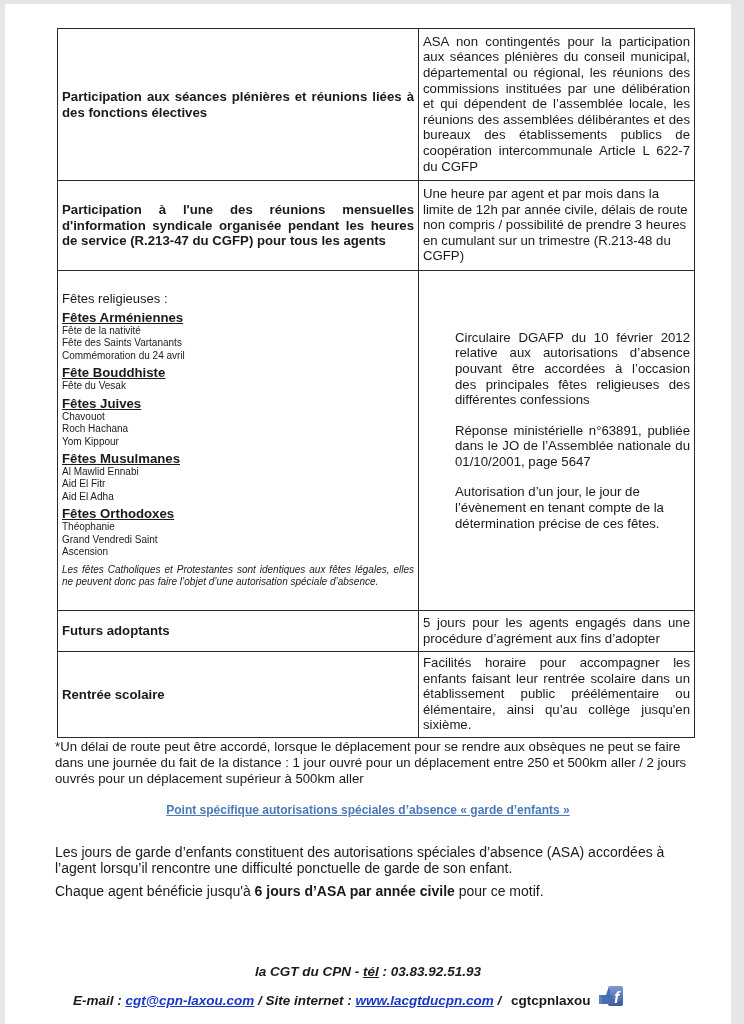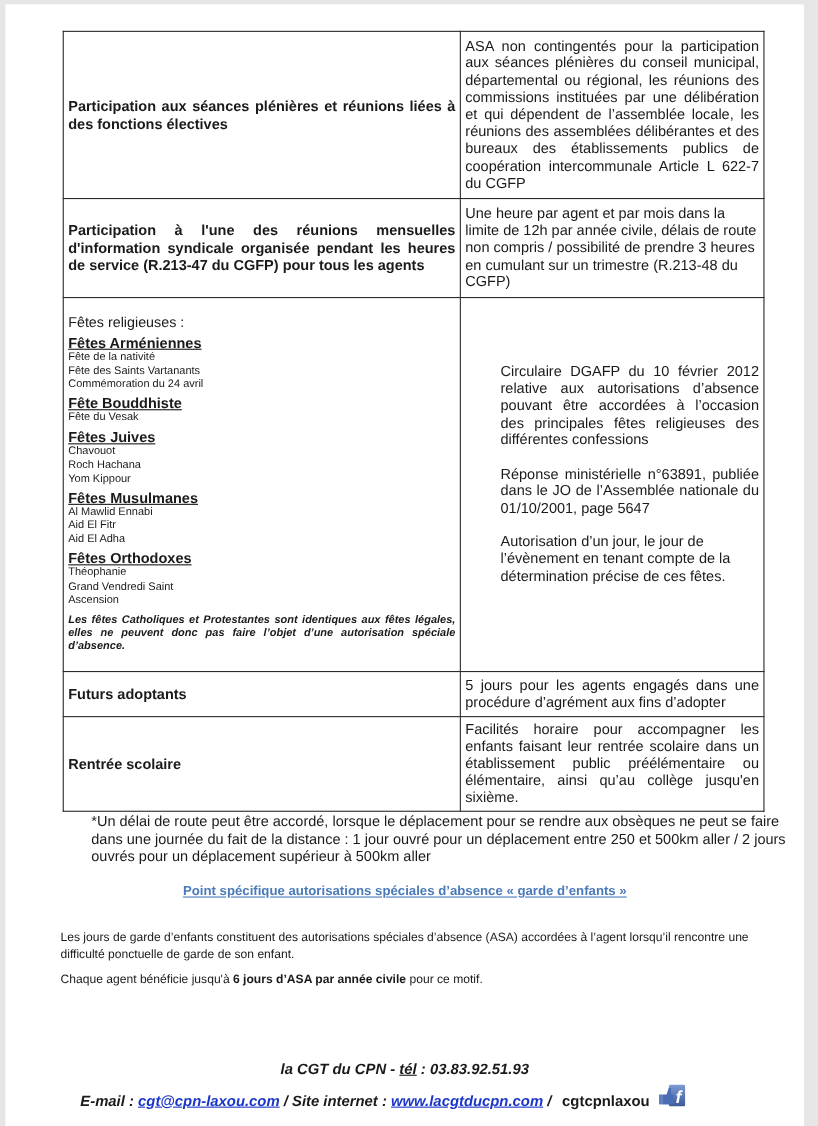--- a/index.html
+++ b/index.html
@@ -41,39 +41,39 @@
   .left-justify { text-align: justify; text-align-last: left; }
   td.fetes { font-weight: normal; vertical-align: top; padding-top: 2px; }
   .fetes-intro { font-size: 13px; line-height: 16px; margin-bottom: 3px; }
   .group-title {
     font-weight: bold; text-decoration: underline; font-size: 13.2px;
     line-height: 15px; margin-top: 3px;
   }
   .group-item { font-size: 10px; line-height: 12.4px; }
   .fetes-note {
     font-style: italic; font-size: 10px; line-height: 11.8px;
-    text-align: justify; margin-top: 6px; margin-bottom: 2px; font-weight: bold;
+    text-align: justify; margin-top: 6px; margin-bottom: 2px;
   }
   .para { margin: 0; }
   .para + .para { margin-top: 15px; }
   td.right.rel { vertical-align: middle; padding-top: 10px; padding-bottom: 30px; padding-left: 36px; }
 
   .footnote {
     position: absolute; left: 50px; top: 735px; width: 640px;
-    font-size: 13.2px; line-height: 16px; text-align: left; margin-left: 28px;
+    font-size: 13.2px; line-height: 16px; text-align: left;
   }
   .section-title {
     position: absolute; left: 0; width: 726px; top: 799px;
     text-align: center;
     color: #4a7ab9; font-weight: bold; font-size: 12px;
     text-decoration: underline;
   }
   .body-text {
     position: absolute; left: 50px; top: 840px; width: 640px;
-    font-size: 11px; line-height: 16px;
+    font-size: 14px; line-height: 16px;
   }
   .body-text p { margin-bottom: 7px; }
   .body-text p.just { text-align: justify; }
   .footer-line1 {
     position: absolute; left: 0; width: 726px; top: 960px;
     text-align: center; font-style: italic; font-weight: bold; font-size: 13.5px;
   }
   .footer-line2 {
     position: absolute; left: 68px; top: 986px;
     font-style: italic; font-weight: bold; font-size: 13.5px;

